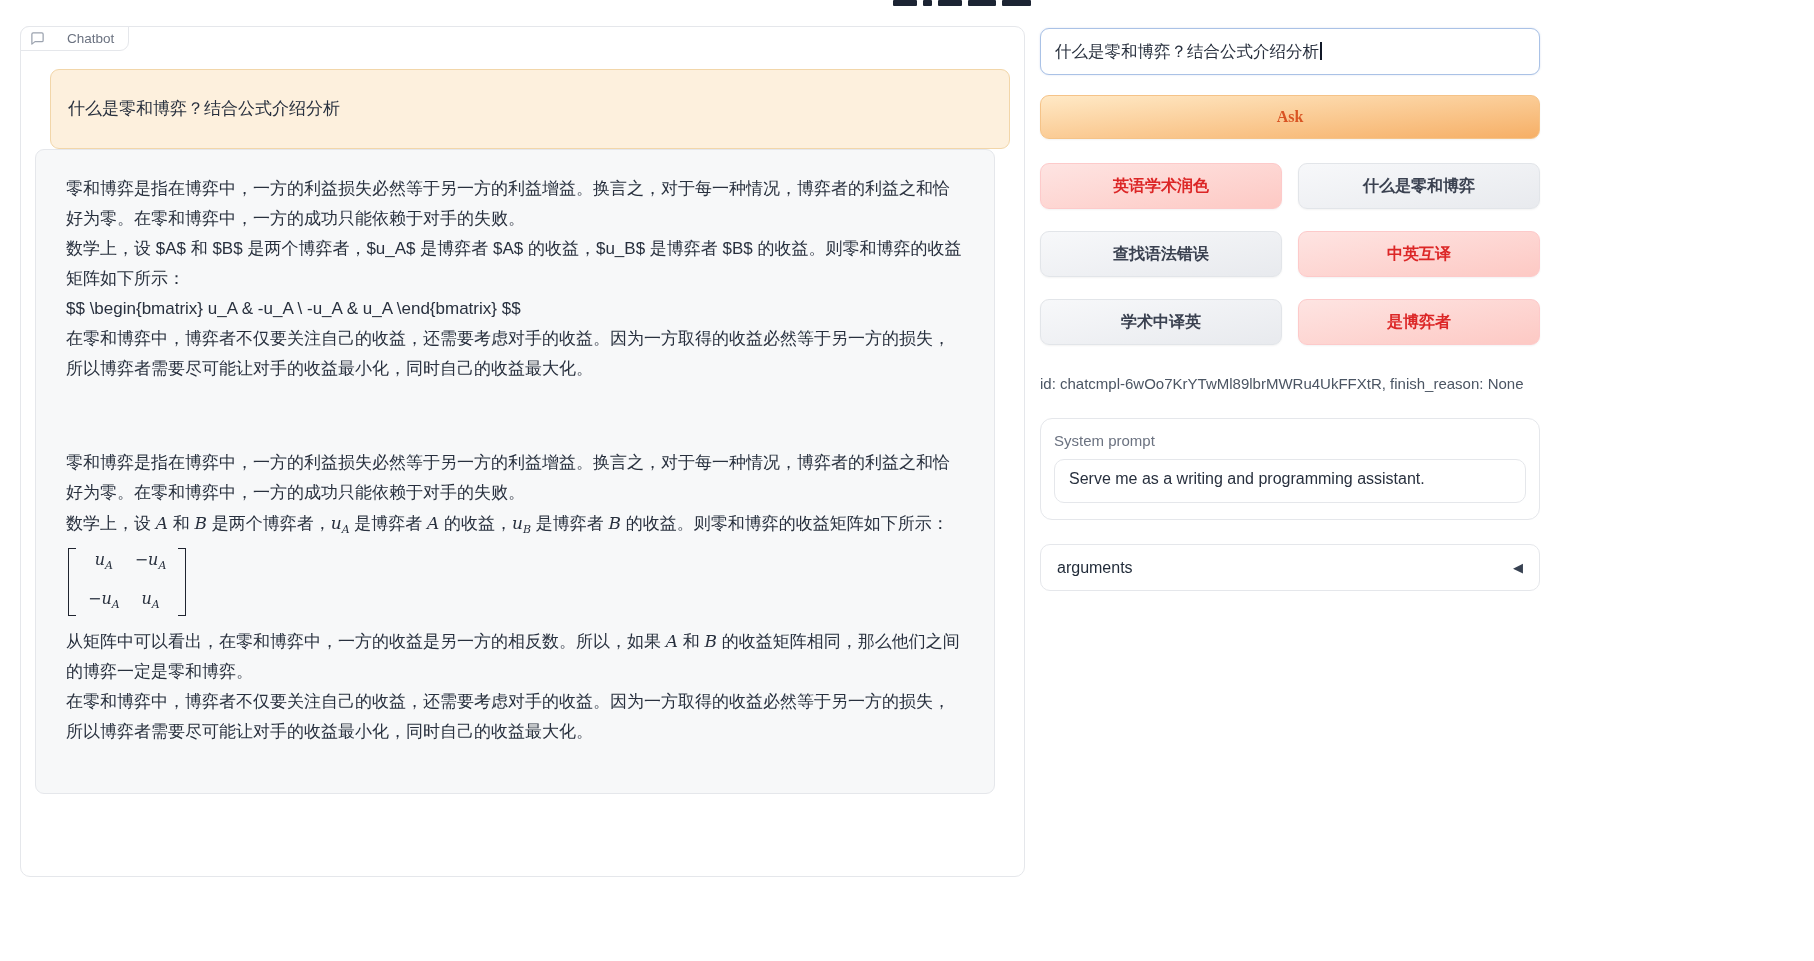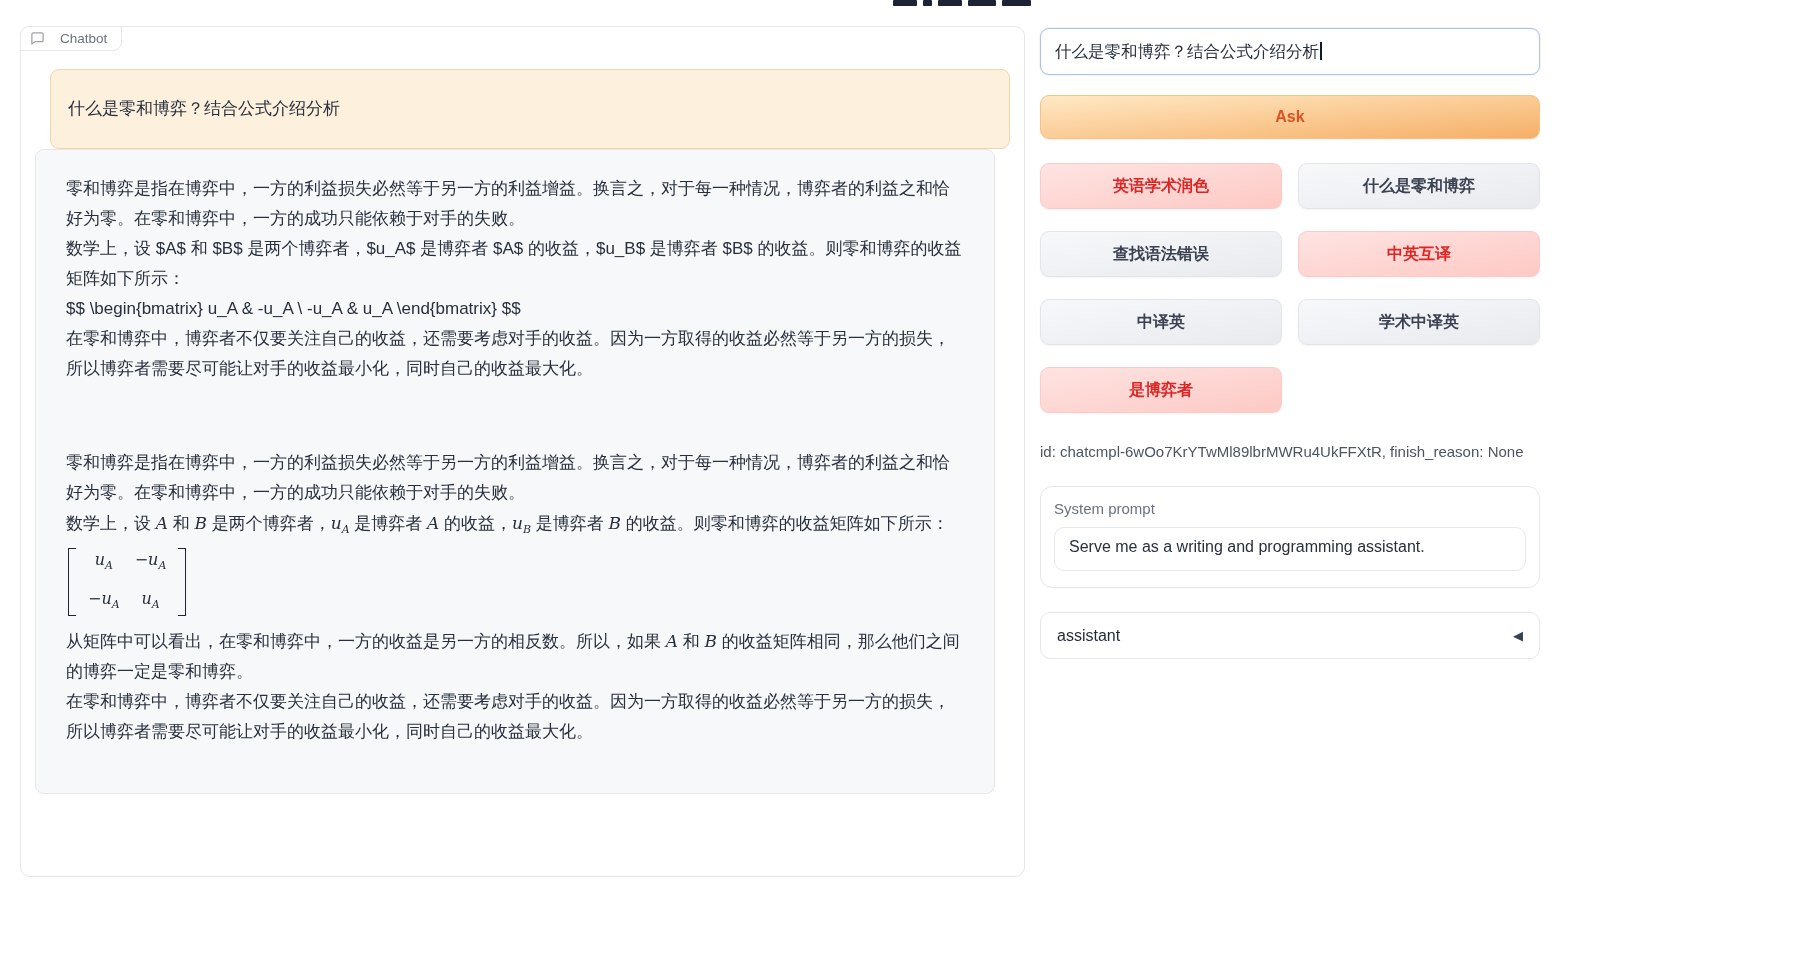--- a/index.html
+++ b/index.html
@@ -6,21 +6,21 @@
   html,body { width: 1814px; height: 961px; background: #ffffff; overflow: hidden;
     font-family: "Liberation Sans", "DejaVu Sans", sans-serif; }
 
   
   .clip-title { position:absolute; left:893px; top:0; width:140px; height:8px; overflow:hidden; }
   .clip-title .bar { position:absolute; top:0; height:6px; background:#1c2433; border-radius:1px; }
 
   
   .chat-panel { position:absolute; left:20px; top:26px; width:1005px; height:851px;
     background:#fff; border:1px solid #e5e7eb; border-radius:10px; }
-  .chat-label { position:absolute; left:-1px; top:-1px; display:flex; align-items:center; gap:15px;
+  .chat-label { position:absolute; left:-1px; top:-1px; display:flex; align-items:center; gap:22px;
     background:#fff; border:1px solid #e5e7eb; border-radius:9px 0 9px 0; padding:4px 14px 4px 9px;
     font-size:13.5px; color:#6b7280; }
   .chat-scroll { position:absolute; inset:0; padding:42px 14px 14px 14px; display:flex; flex-direction:column; }
 
   .bubble { border-radius:9px; font-size:17px; line-height:30px; color:#28303e; }
   .bubble.user { align-self:flex-end; width:calc(100% - 15px); background:#fdf0dd; border:1px solid #f2d6a9;
     padding:24px 17px; }
   .bubble.bot { align-self:flex-start; width:calc(100% - 15px); background:#f7f8f9; border:1px solid #e5e7eb;
     padding:24px 30px; min-height:645px; }
   .msg-line { min-height:30px; }
@@ -39,21 +39,21 @@
   
   .right-col { position:absolute; left:1040px; top:28px; width:500px; display:flex; flex-direction:column; }
 
   .q-input { height:47px; background:#fff; border:1px solid #aac2e6; border-radius:9px;
     padding:12px 14px; font-size:16.5px; color:#28303e; box-shadow:0 0 2px rgba(90,130,200,.25);
     white-space:nowrap; overflow:hidden; }
   .caret { display:inline-block; width:1.5px; height:18px; background:#111827; vertical-align:-3px; margin-left:1px; }
 
   .btn { display:flex; align-items:center; justify-content:center; border-radius:9px;
     font-size:16px; font-weight:600; cursor:pointer;
-    box-shadow:0 1px 2px rgba(0,0,0,.05); }
+    box-shadow:0 1px 2px rgba(0,0,0,.05);font-family:Liberation Serif, serif; }
   .btn.primary { margin-top:20px; height:44px;
     background:linear-gradient(to bottom right,#ffe9c6,#f6af66); border:1px solid #f5c388; color:#d95423; }
   .btn.gray { background:linear-gradient(to bottom right,#f7f8fa,#e8eaee); border:1px solid #e2e5e9; color:#3a4150; }
   .btn.red  { background:linear-gradient(to bottom right,#fee4e2,#fdc9c4); border:1px solid #fdcaca; color:#dc2626; }
 
   .quick-grid { margin-top:24px; display:grid; grid-template-columns:1fr 1fr; column-gap:16px; row-gap:22px; }
   .quick-grid .btn { height:46px; }
 
   .meta-line { margin-top:30px; font-size:15px; color:#4b5563; }
 
@@ -127,31 +127,30 @@
 
   <div class="btn primary">
     <span>Ask</span>
   </div>
 
   <div class="quick-grid" id="qgrid">
       <div class="btn red">英语学术润色</div>
       <div class="btn gray">什么是零和博弈</div>
       <div class="btn gray">查找语法错误</div>
       <div class="btn red">中英互译</div>
-      <div class="btn gray">中译英</div>
       <div class="btn gray">学术中译英</div>
       <div class="btn red">是博弈者</div>
     </div>
 
   <div class="meta-line">id: chatcmpl-6wOo7KrYTwMl89lbrMWRu4UkFFXtR, finish_reason: None</div>
 
   <div class="sys-panel">
     <div class="sys-label">System prompt</div>
     <div class="sys-value">
       <span>Serve me as a writing and programming assistant.</span>
     </div>
   </div>
 
   <div class="accordion">
-    <span class="acc-label">assistant</span>
+    <span class="acc-label">arguments</span>
     <span class="caret-icon">◀</span>
   </div>
 </div>
 
 </body></html>

